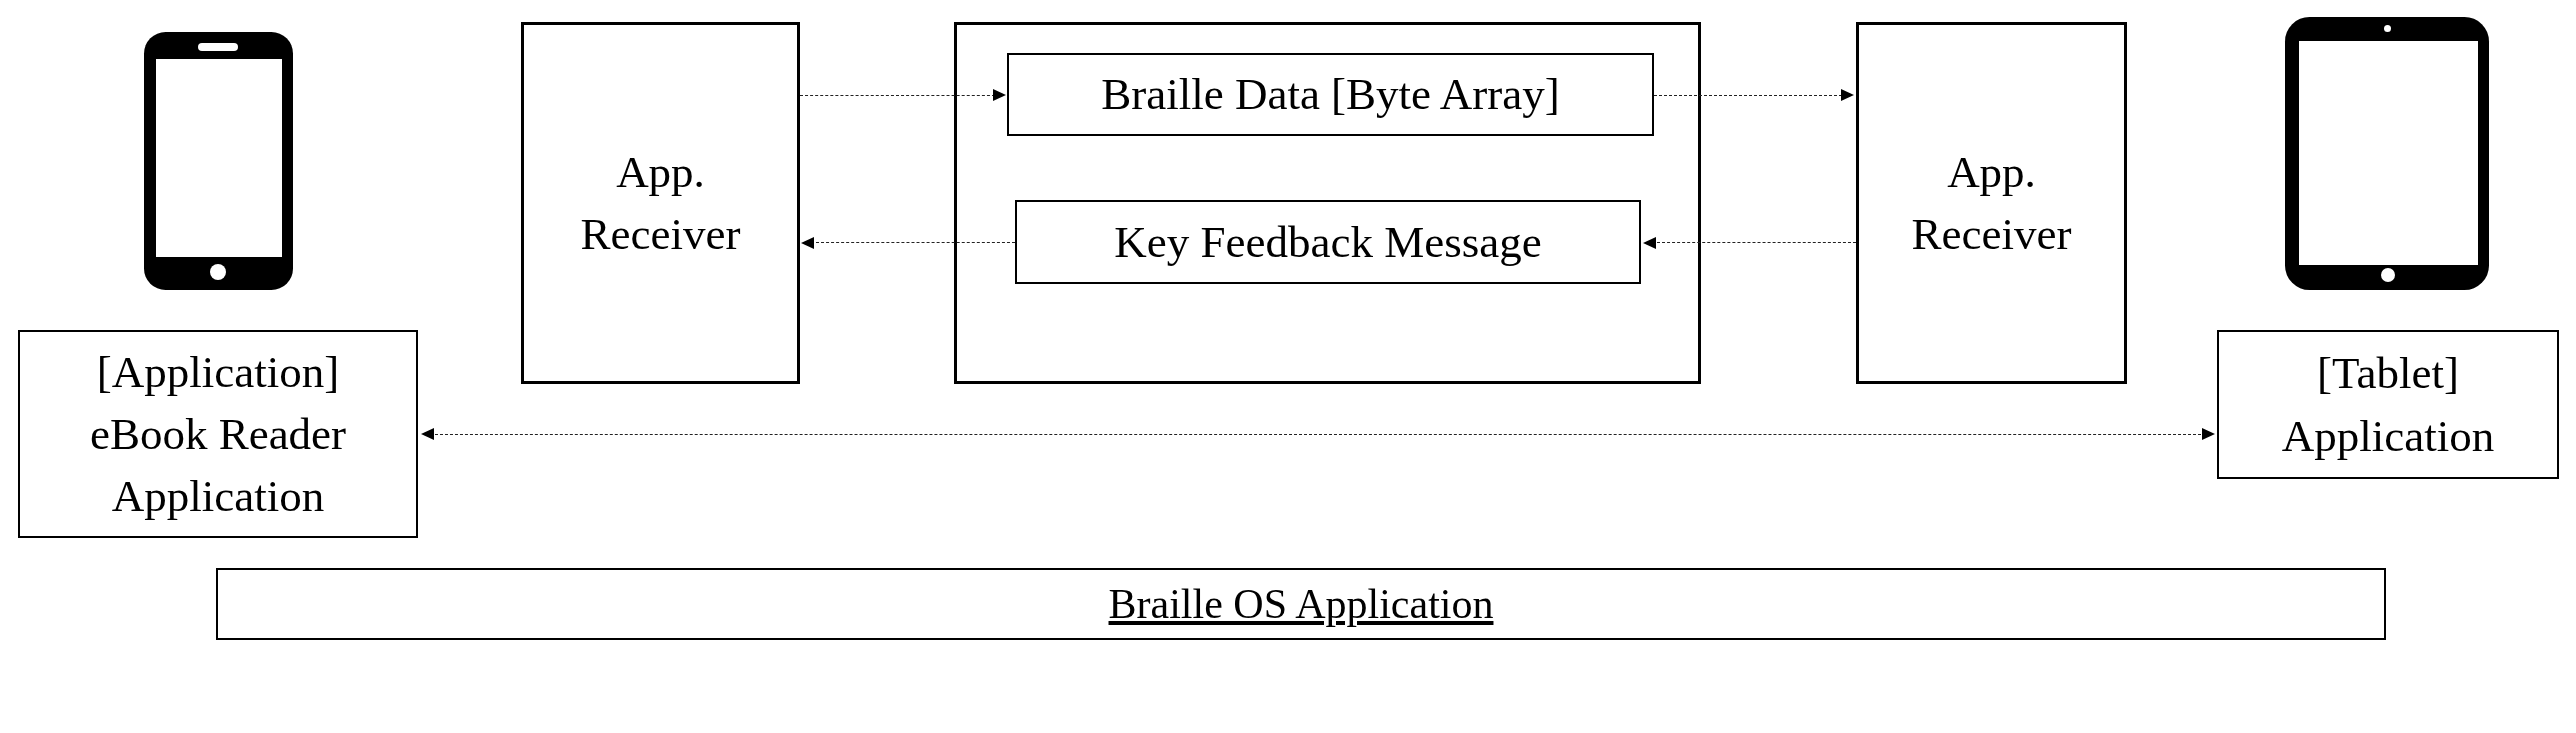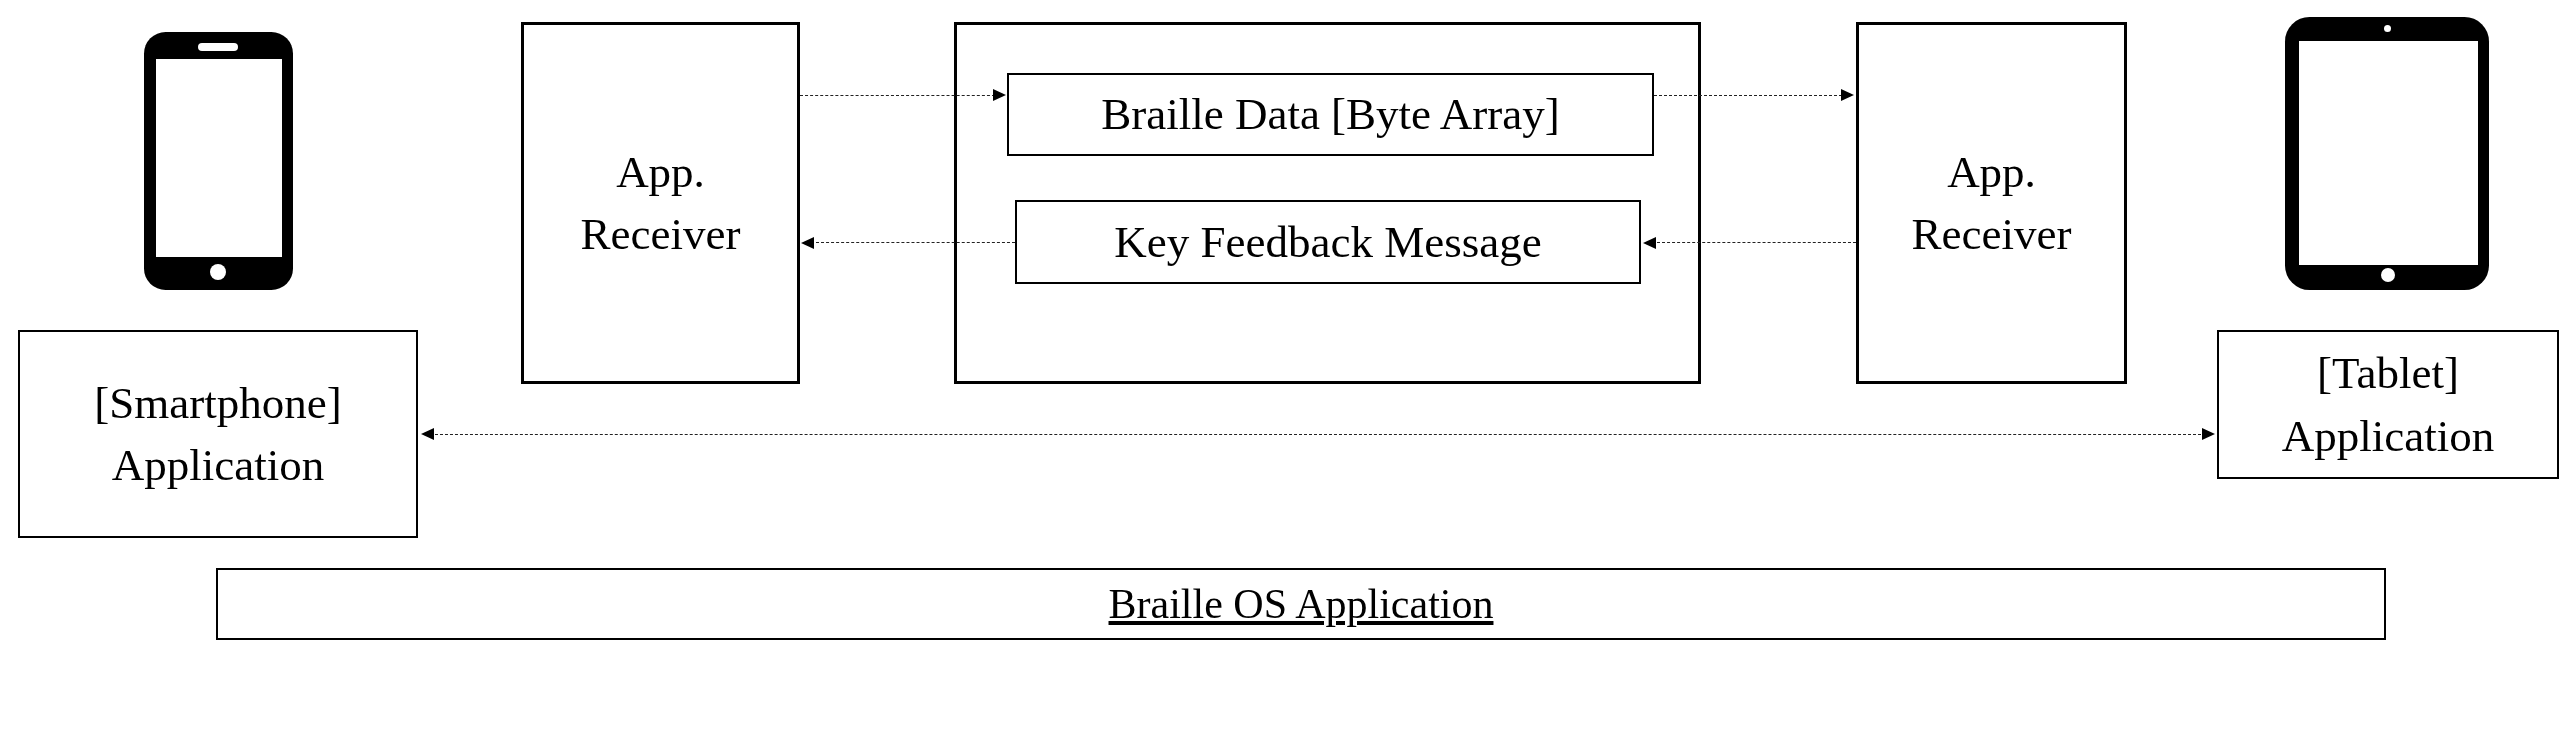--- a/index.html
+++ b/index.html
@@ -56,42 +56,43 @@
     <div class="home"></div>
   </div>
 
   <div class="tablet">
     <div class="camera"></div>
     <div class="screen"></div>
     <div class="home"></div>
   </div>
 
   <div class="box thin label-lg" style="left:18px;top:330px;width:400px;height:208px;">
-    <div>[Smartphone]</div>
+    <div>[Application]</div>
+    <div>eBook Reader</div>
     <div>Application</div>
   </div>
 
   <div class="box thin label-lg" style="left:2217px;top:330px;width:342px;height:149px;">
     <div>[Tablet]</div>
     <div>Application</div>
   </div>
 
   <div class="box thick label-lg" style="left:521px;top:21.6px;width:279px;height:362px;">
     <div>App.</div>
     <div>Receiver</div>
   </div>
 
   <div class="box thick label-lg" style="left:1856px;top:21.6px;width:271px;height:362px;">
     <div>App.</div>
     <div>Receiver</div>
   </div>
 
   <div class="box thick" style="left:954px;top:21.6px;width:747px;height:362px;"></div>
 
-  <div class="box thin label-lg" style="left:1007px;top:53px;width:647px;height:83px;margin-top:20px;">
+  <div class="box thin label-lg" style="left:1007px;top:53px;width:647px;height:83px;">
     <div>Braille Data [Byte Array]</div>
   </div>
 
   <div class="box thin label-lg" style="left:1015px;top:200px;width:626px;height:84px;">
     <div>Key Feedback Message</div>
   </div>
 
 
   <div class="dash" style="left:800px;top:95px;width:195px;"></div>
   <div class="head-right" style="left:993px;top:89px;"></div>

